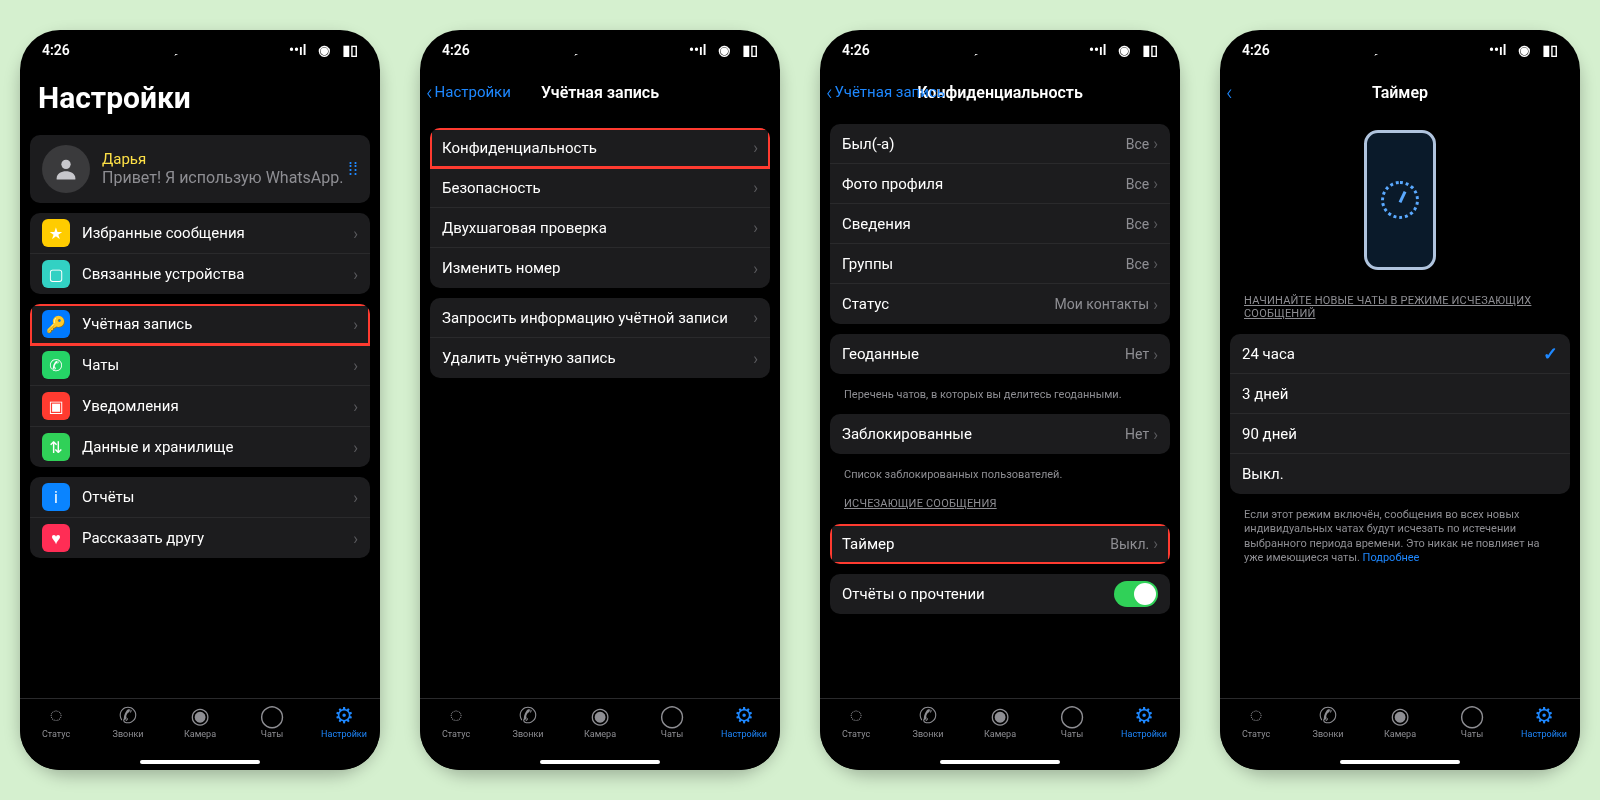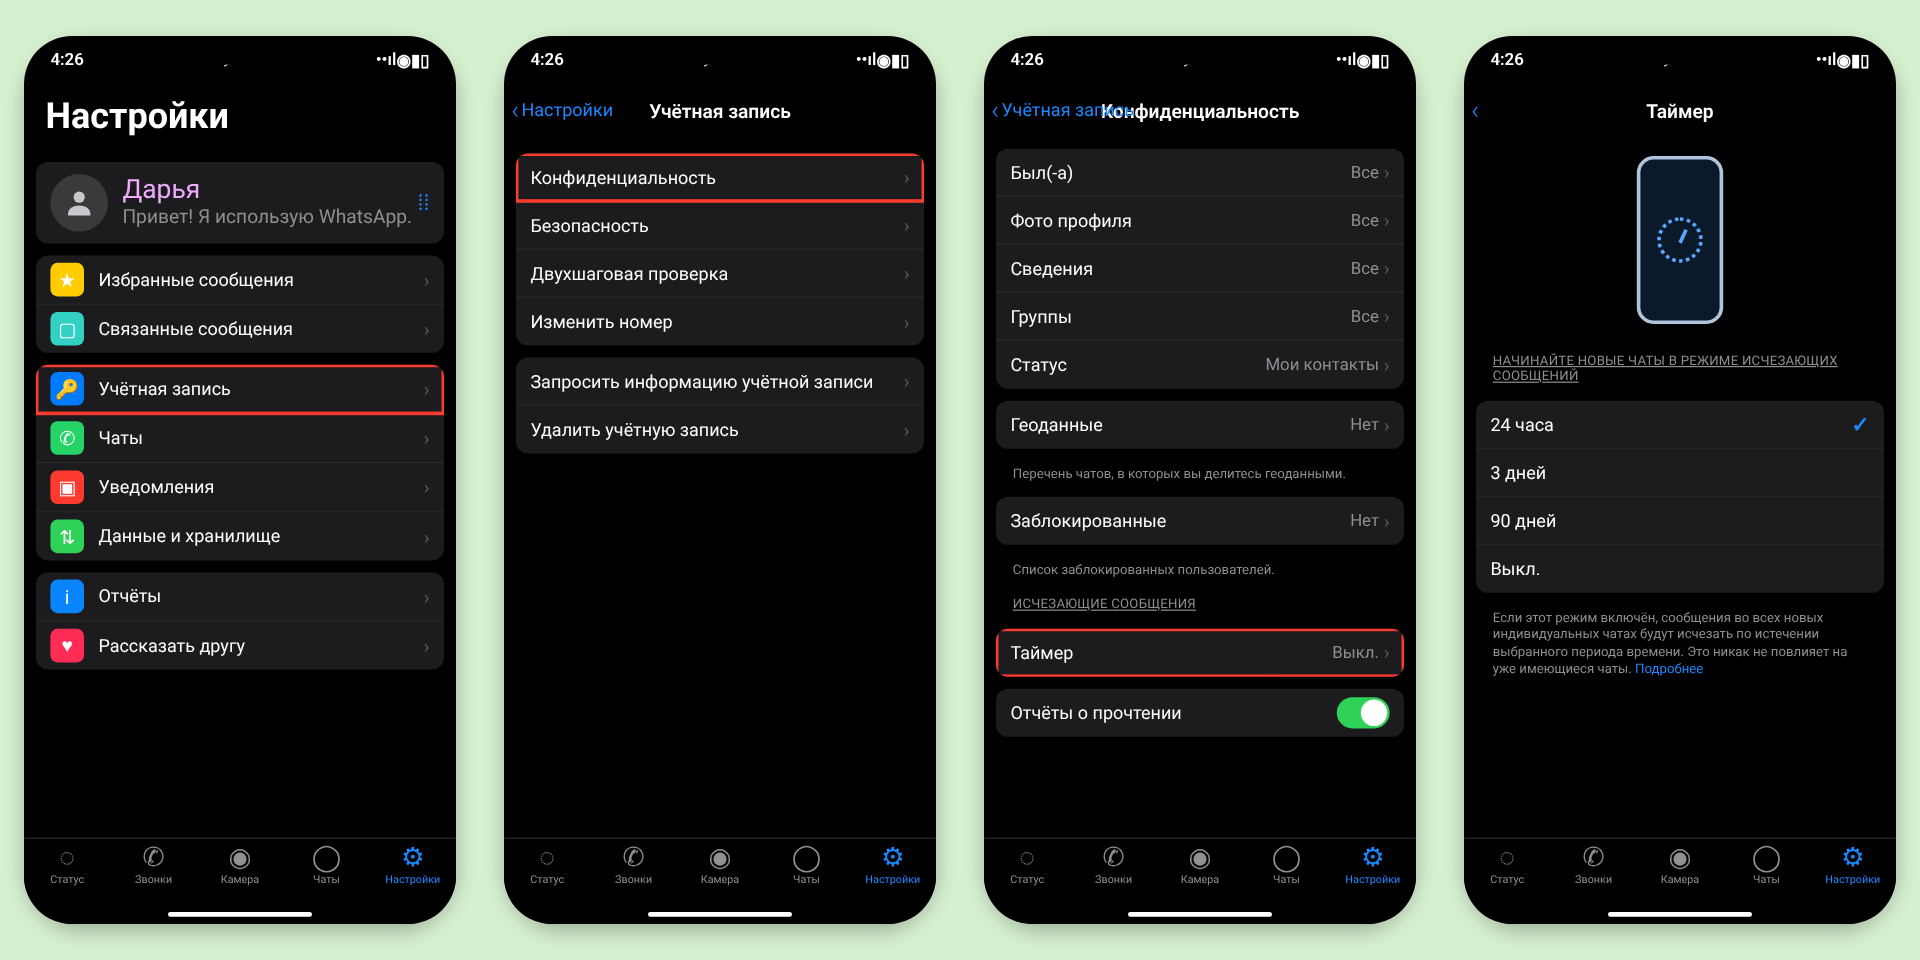--- a/index.html
+++ b/index.html
@@ -44,21 +44,21 @@
   .status-bar {
     height: 40px;
     display: flex;
     justify-content: space-between;
     align-items: center;
     padding: 0 22px;
     color: #fff;
     font-size: 14px;
     font-weight: 600;
   }
-  .status-bar .right { display: flex; gap: 0; align-items: center; }
+  .status-bar .right { display: flex; gap: 12px; align-items: center; }
   .nav-bar {
     height: 44px;
     display: flex;
     align-items: center;
     justify-content: center;
     position: relative;
     padding: 0 10px;
     color: #fff;
     font-size: 16px;
   }
@@ -119,21 +119,21 @@
   .profile-row { padding: 10px 12px; }
   .profile-row .avatar {
     width: 48px; height: 48px; border-radius: 50%;
     background: #3a3a3c;
     display: flex; align-items: center; justify-content: center;
     color: #8e8e93;
     margin-right: 12px;
     flex-shrink: 0;
   }
   .profile-row .info { flex: 1; }
-  .profile-row .name { color: #f0abfc; font-size: 22px; }
+  .profile-row .name { color: #fde047; font-size: 15px; }
   .profile-row .sub { color: #8e8e93; font-size: 16px; line-height: 1.3; }
   .profile-row .qr { color: #1e88ff; font-size: 18px; }
   .section-header {
     color: #8e8e93;
     font-size: 11px;
     text-transform: uppercase;
     padding: 12px 14px 4px;
     letter-spacing: 0.2px;
     text-decoration: underline;
   }
@@ -262,21 +262,21 @@
         </div>
       </div>
       <div class="group">
         <div class="row">
           <span class="icon ic-yellow">★</span>
           <span class="label">Избранные сообщения</span>
           <span class="chev-r">›</span>
         </div>
         <div class="row">
           <span class="icon ic-teal">▢</span>
-          <span class="label">Связанные сообщения</span>
+          <span class="label">Связанные устройства</span>
           <span class="chev-r">›</span>
         </div>
       </div>
       <div class="group">
         <div class="row highlight">
           <span class="icon ic-blue">🔑</span>
           <span class="label">Учётная запись</span>
           <span class="chev-r">›</span>
         </div>
         <div class="row">

